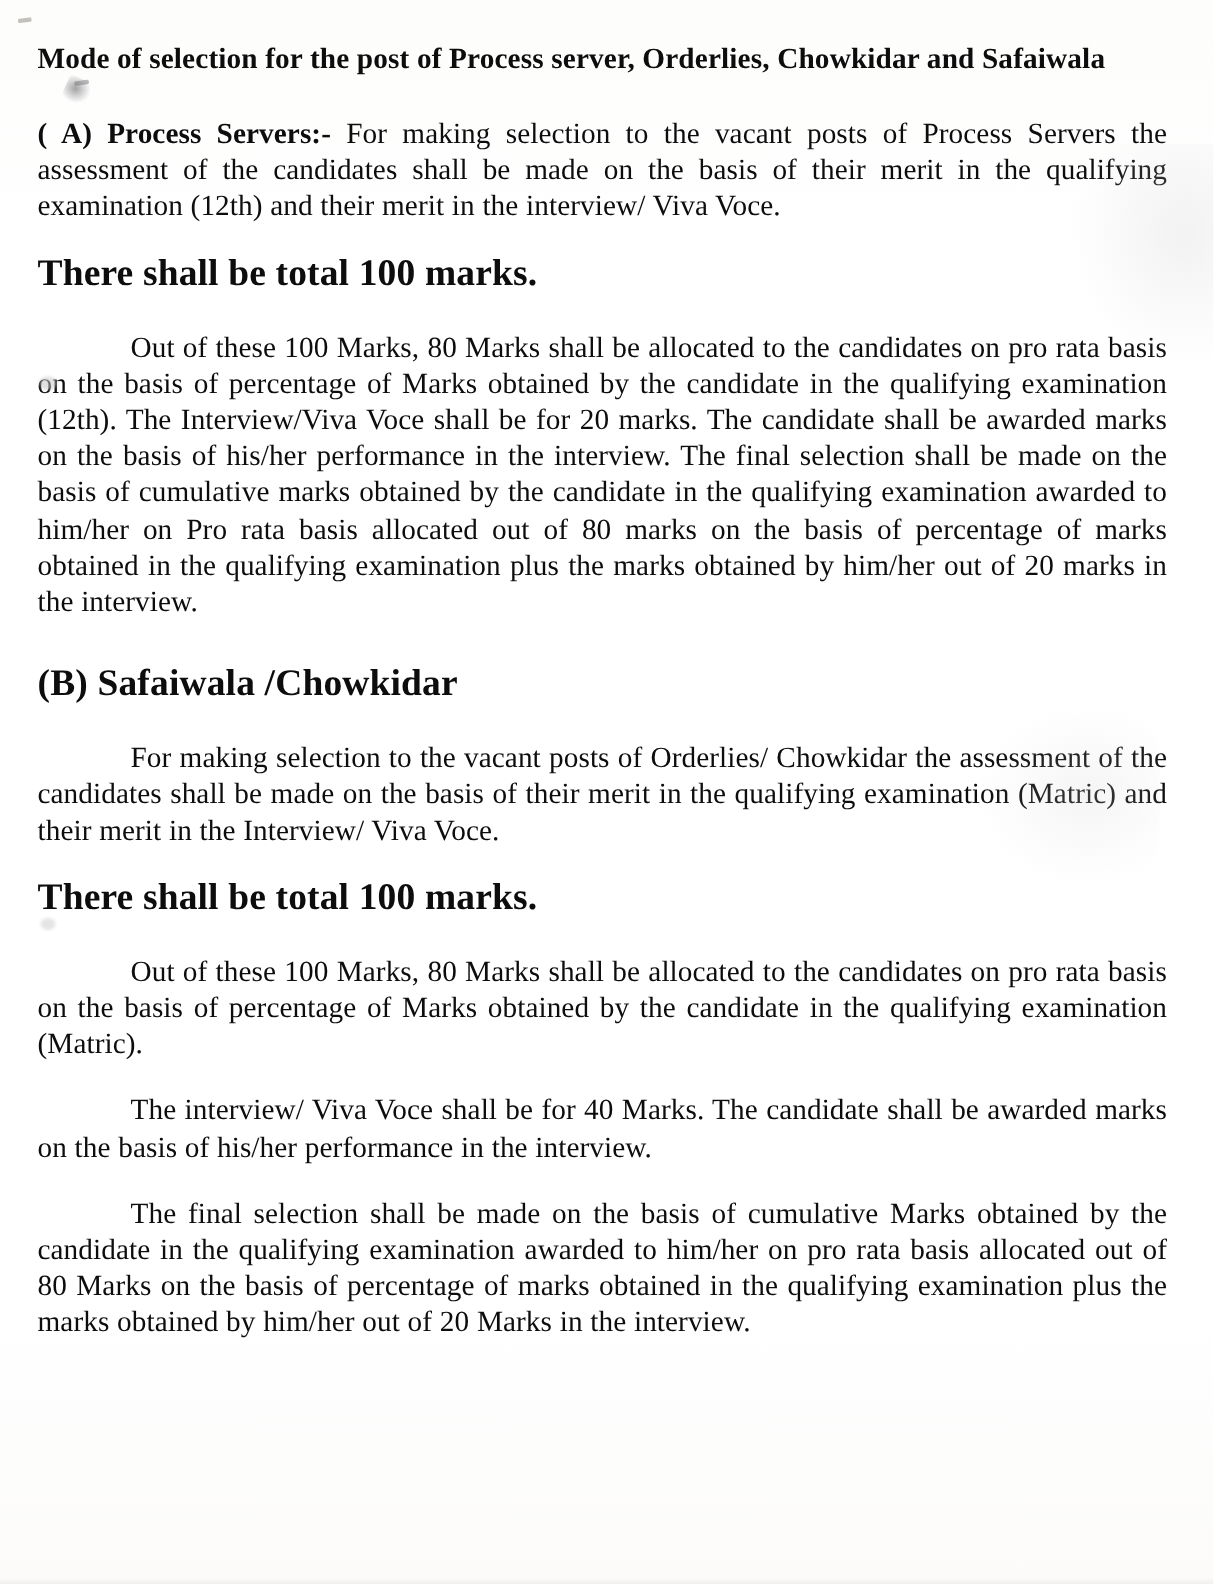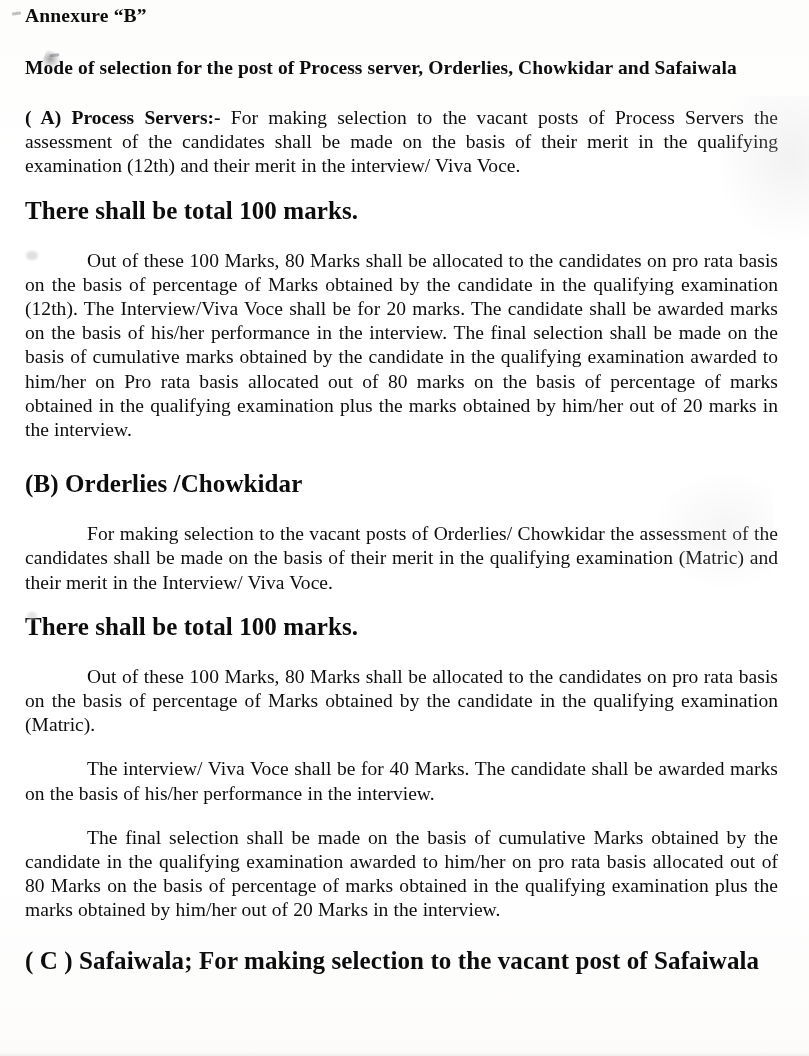--- a/index.html
+++ b/index.html
@@ -161,42 +161,41 @@
     background: linear-gradient(180deg, rgba(255,255,255,0) 0%, rgba(228,226,226,0.5) 100%);
   }
 </style>
 </head>
 <body>
 
 <div class="scan-tint"></div>
 
 <div class="page">
 
-  <h1 class="annexure-title">Annexure “B”</h1>
 
   <h2 class="doc-subject">Mode of selection for the post of Process server, Orderlies, Chowkidar and Safaiwala</h2>
 
   <div class="gap-lg"></div>
 
   <section>
     <p class="para"><span class="lead-in">( A) Process  Servers:-</span><span> For making selection to the vacant posts of Process Servers the assessment of the candidates shall be made on the basis of their merit in the qualifying examination (12th) and their merit in the interview/ Viva Voce.</span></p>
 
     <div class="gap-md"></div>
 
     <h3 class="section-heading">There shall be total 100 marks.</h3>
 
     <div class="gap-lg"></div>
 
     <p class="para indent">Out of these 100 Marks, 80 Marks shall be allocated to the candidates on pro rata basis on the basis of percentage of Marks obtained by the candidate in the qualifying examination (12th). The Interview/Viva Voce shall be for 20 marks. The candidate shall be awarded marks on the basis of his/her performance in the interview. The final selection shall be made on the basis of cumulative marks obtained by the candidate in the qualifying examination awarded to him/her on Pro rata basis allocated out of 80 marks on the basis of percentage of marks obtained in the qualifying examination plus the marks obtained by him/her out of 20 marks in the interview.</p>
   </section>
 
   <div class="gap-xl"></div>
 
   <section>
-    <h3 class="section-heading">(B) Orderlies /Chowkidar</h3>
+    <h3 class="section-heading">(B) Safaiwala /Chowkidar</h3>
 
     <div class="gap-lg"></div>
 
     <p class="para indent">For making selection to the vacant posts of Orderlies/ Chowkidar the assessment of the candidates shall be made on the basis of their merit in the qualifying examination (Matric) and their merit in the Interview/ Viva Voce.</p>
 
     <div class="gap-md"></div>
 
     <h3 class="section-heading">There shall be total 100 marks.</h3>
 
     <div class="gap-lg"></div>
@@ -208,21 +207,20 @@
     <p class="para indent">The interview/ Viva Voce shall be for 40 Marks. The candidate shall be awarded marks on the basis of his/her performance in the interview.</p>
 
     <div class="gap-md"></div>
 
     <p class="para indent">The final selection shall be made on the basis of cumulative Marks obtained by the candidate in the qualifying examination awarded to him/her on pro rata basis allocated out of 80 Marks on the basis of percentage of marks obtained in the qualifying examination plus the marks obtained by him/her out of 20 Marks in the interview.</p>
   </section>
 
   <div class="gap-lg"></div>
 
   <section>
-    <h3 class="section-heading">( C ) Safaiwala;  For making selection to the vacant post of  Safaiwala</h3>
 
     <div class="gap-lg"></div>
 
   </section>
 
 </div>
 
 <div class="artifact artifact-left-tick"></div>
 <div class="artifact artifact-smudge"></div>
 <div class="artifact artifact-corner-haze"></div>

